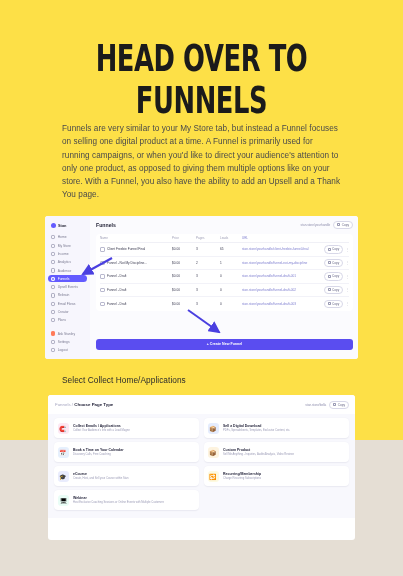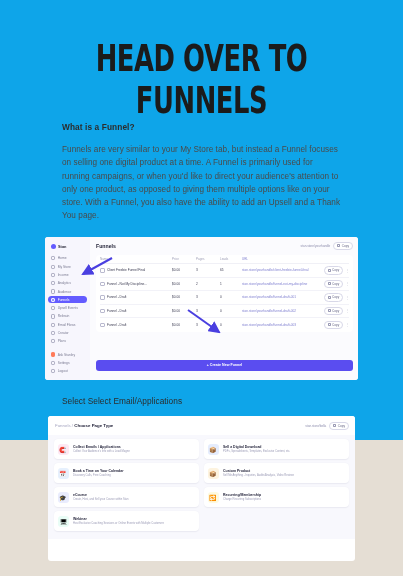--- a/index.html
+++ b/index.html
@@ -2,21 +2,21 @@
 <html><head>
 <meta charset="utf-8">
 <style>
   * { box-sizing: border-box; margin: 0; padding: 0; }
   html, body {
     width: 403px; height: 576px;
     background: #e5ded4;
     font-family: "Liberation Sans", sans-serif;
     overflow: hidden;
   }
-  .page { width: 403px; height: 440px; position: relative; background: #0ea5e9; }
+  .page { width: 403px; height: 440px; position: relative; background: #fde047; }
 
   
   .title {
     font-family: "DejaVu Sans", sans-serif;
     font-weight: 700;
     font-size: 30px;
     letter-spacing: -0.5px;
     color: #1b1b1b;
     text-align: center;
     padding-top: 30px;
@@ -139,21 +139,20 @@
   .card.wide { grid-column: 1 / 2; }
 </style>
 </head>
 <body>
 
 <div class="page">
 
   <div class="title">HEAD OVER TO FUNNELS</div>
 
   <div class="copy-wrap">
-    <div class="subhead">What is a Funnel?</div>
     <div class="body-text">Funnels are very similar to your My Store tab, but instead a Funnel focuses on selling one digital product at a time. A Funnel is primarily used for running campaigns, or when you'd like to direct your audience's attention to only one product, as opposed to giving them multiple options like on your store. With a Funnel, you also have the ability to add an Upsell and a Thank You page.</div>
   </div>
 
   <div class="shot shot1">
 
     <div class="sb">
       <div class="sb-logo">
         <span class="dot"></span>
         <span class="nm">Stan</span>
       </div>
@@ -344,21 +343,21 @@
 
   <svg class="arrow" style="left:186px; top:308px;" width="42" height="32" viewBox="0 0 42 32">
     <defs>
         <marker id="ah2" markerWidth="6" markerHeight="6" refX="5" refY="3" orient="auto">
           <path d="M0,0 L6,3 L0,6 z" fill="#4a3fe0"></path>
         </marker>
       </defs>
     <line x1="2" y1="2" x2="33" y2="24" stroke="#4a3fe0" stroke-width="2" marker-end="url(#ah2)"></line>
   </svg>
 
-  <div class="sec2-head">Select Select Email/Applications</div>
+  <div class="sec2-head">Select Collect Home/Applications</div>
 
   <div class="shot shot2">
     <div class="s2-top">
       <div class="crumb">
         <span class="c1">Funnels</span>
         <span class="c1">/</span>
         <span class="c2">Choose Page Type</span>
       </div>
       <div class="mn-right">
         <span class="mn-url">stan.store/bella</span>

